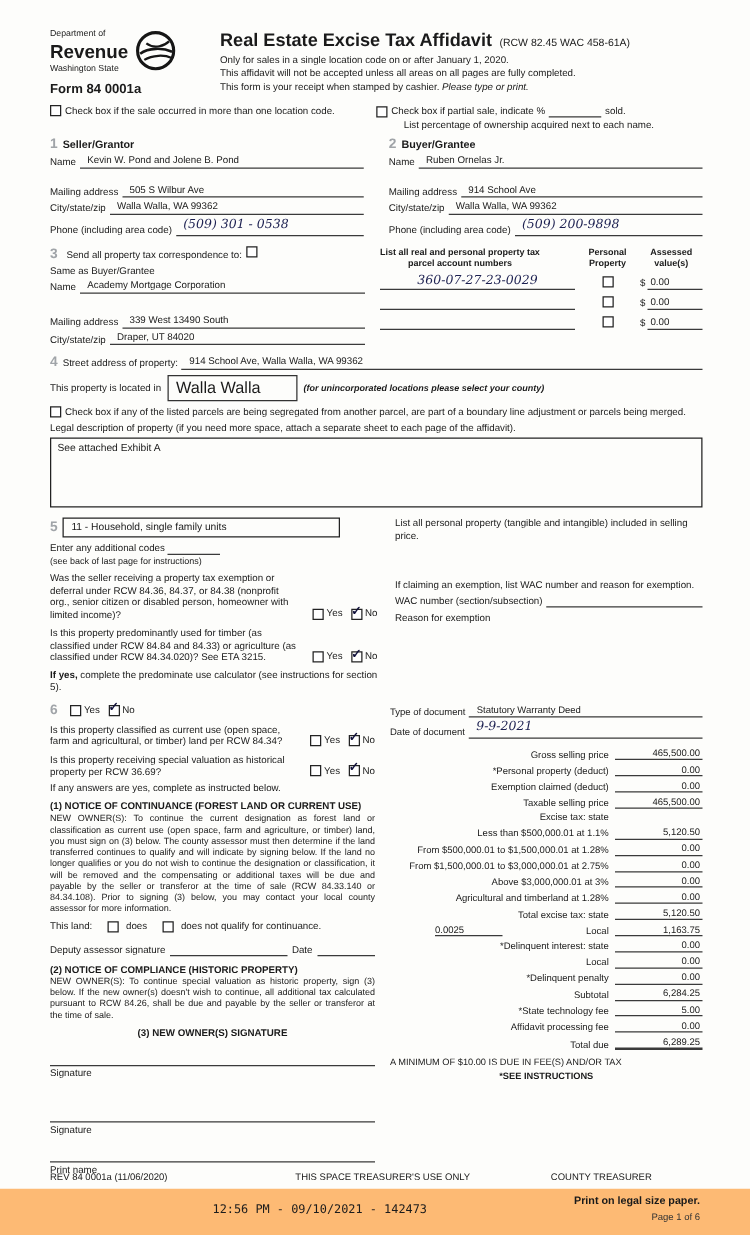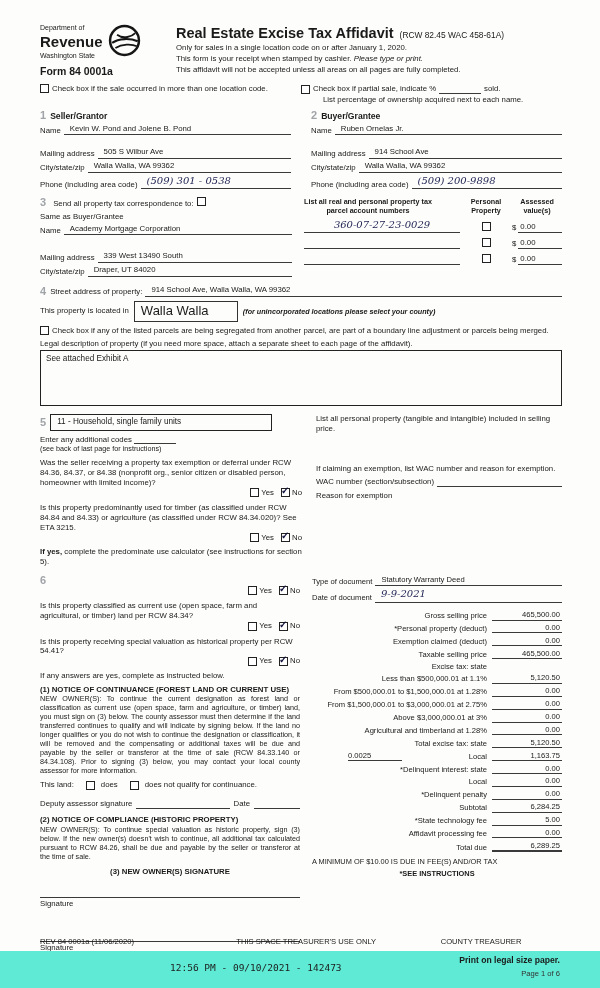--- a/index.html
+++ b/index.html
@@ -68,21 +68,21 @@
   .located-box{border:1px solid #333;padding:1px 18px 2px 6px;font-size:13px;min-width:78px;}
   .seg-row{display:flex;gap:3px;margin-top:4px;align-items:flex-start;}
   .legal-label{margin-top:3px;}
   .legal-box{border:1px solid #222;height:48px;margin-top:2px;padding:3px 5px;font-size:8.2px;}
   
   .sec5{display:flex;gap:14px;margin-top:8px;}
   .s5-left{width:262px;flex:none;}
   .s5-right{flex:1;}
   .usecode-row{display:flex;align-items:center;}
   .usecode-box{border:1px solid #222;padding:2px 6px;width:208px;font-size:8.2px;}
-  .q-row{display:flex;margin-top:5px;flex-direction:column;}
+  .q-row{display:flex;margin-top:5px;}
   .q-text{flex:1;padding-right:5px;}
   .yn{white-space:nowrap;display:flex;align-items:flex-end;gap:1px;padding-bottom:1px;align-self:flex-end;}
   .yn .cb{margin-left:6px;margin-right:1px;}
   .mt4{margin-top:4px;}
   .mt6{margin-top:6px;}
   
   .sec6wrap{display:flex;gap:12px;margin-top:8px;}
   .s6-left{width:260px;flex:none;}
   .s6-right{flex:1;font-size:7.6px;}
   .land-row{display:flex;align-items:flex-end;gap:4px;margin-top:5px;}
@@ -111,21 +111,21 @@
   .s7-col+.s7-col{border-left:1px solid #666;padding-left:10px;padding-right:0;}
   .s7-row{display:flex;align-items:flex-end;gap:4px;margin-top:5px;}
   .s7-lbl{white-space:nowrap;}
   .s7-line{flex:1;border-bottom:1px solid #3a3a3a;min-height:10px;padding:0 3px;}
   .s7-line.short{flex:0 0 46px;}
   .sigwrap{height:14px;overflow:visible;}
   .f-row{position:absolute;left:40px;right:38px;bottom:42px;display:flex;font-size:7.6px;}
   .f-rev{width:33%;}
   .f-treas{width:36%;text-align:center;}
   .f-cty{width:31%;text-align:center;}
-  .scan-strip{position:absolute;left:0;right:0;bottom:0;height:37px;background:#5eead4;}
+  .scan-strip{position:absolute;left:0;right:0;bottom:0;height:37px;background:#fdba74;}
   .stamp{position:absolute;left:170px;top:11px;font-family:"DejaVu Sans Mono",monospace;font-size:9.5px;color:#1c1c1c;}
   .print-note{position:absolute;right:40px;top:4px;font-weight:bold;font-size:8.6px;}
   .page-num{position:absolute;right:40px;top:18px;font-size:7.6px;color:#333;}
 </style>
 </head>
 <body>
 
 <div class="page">
  <div class="content">
 
@@ -145,22 +145,22 @@
         </svg>
       </div>
       <div class="form-num">Form 84 0001a</div>
     </div>
     <div class="hdr-right">
       <div class="title-row">
         <span class="title">Real Estate Excise Tax Affidavit</span>
         <span class="rcw">(RCW 82.45 WAC 458-61A)</span>
       </div>
       <div class="note">Only for sales in a single location code on or after January 1, 2020.</div>
+      <div class="note">This affidavit will not be accepted unless all areas on all pages are fully completed.</div>
       <div class="note"><span>This form is your receipt when stamped by cashier.</span> <span class="i">Please type or print.</span></div>
-      <div class="note">This affidavit will not be accepted unless all areas on all pages are fully completed.</div>
     </div>
   </div>
 
   <div class="topchecks">
     <div class="tc-left">
       <span class="cb"></span>
       <span>Check box if the sale occurred in more than one location code.</span>
     </div>
     <div class="tc-right">
       <div class="tc-line">
@@ -358,21 +358,21 @@
       <div class="q-row">
         <div class="q-text">Is this property classified as current use (open space, farm and agricultural, or timber) land per RCW 84.34?</div>
         <div class="yn">
           <span class="cb"></span>
               <span>Yes</span>
           <span class="cb checked"></span>
               <span>No</span>
         </div>
       </div>
       <div class="q-row">
-        <div class="q-text">Is this property receiving special valuation as historical property per RCW 54.41?</div>
+        <div class="q-text">Is this property receiving special valuation as historical property per RCW 36.69?</div>
         <div class="yn">
           <span class="cb"></span>
               <span>Yes</span>
           <span class="cb checked"></span>
               <span>No</span>
         </div>
       </div>
       <div class="mt4">If any answers are yes, complete as instructed below.</div>
       <div class="b mt4">(1) NOTICE OF CONTINUANCE (FOREST LAND OR CURRENT USE)</div>
       <div class="small just">NEW OWNER(S): To continue the current designation as forest land or classification as current use (open space, farm and agriculture, or timber) land, you must sign on (3) below. The county assessor must then determine if the land transferred continues to qualify and will indicate by signing below. If the land no longer qualifies or you do not wish to continue the designation or classification, it will be removed and the compensating or additional taxes will be due and payable by the seller or transferor at the time of sale (RCW 84.33.140 or 84.34.108). Prior to signing (3) below, you may contact your local county assessor for more information.</div>

